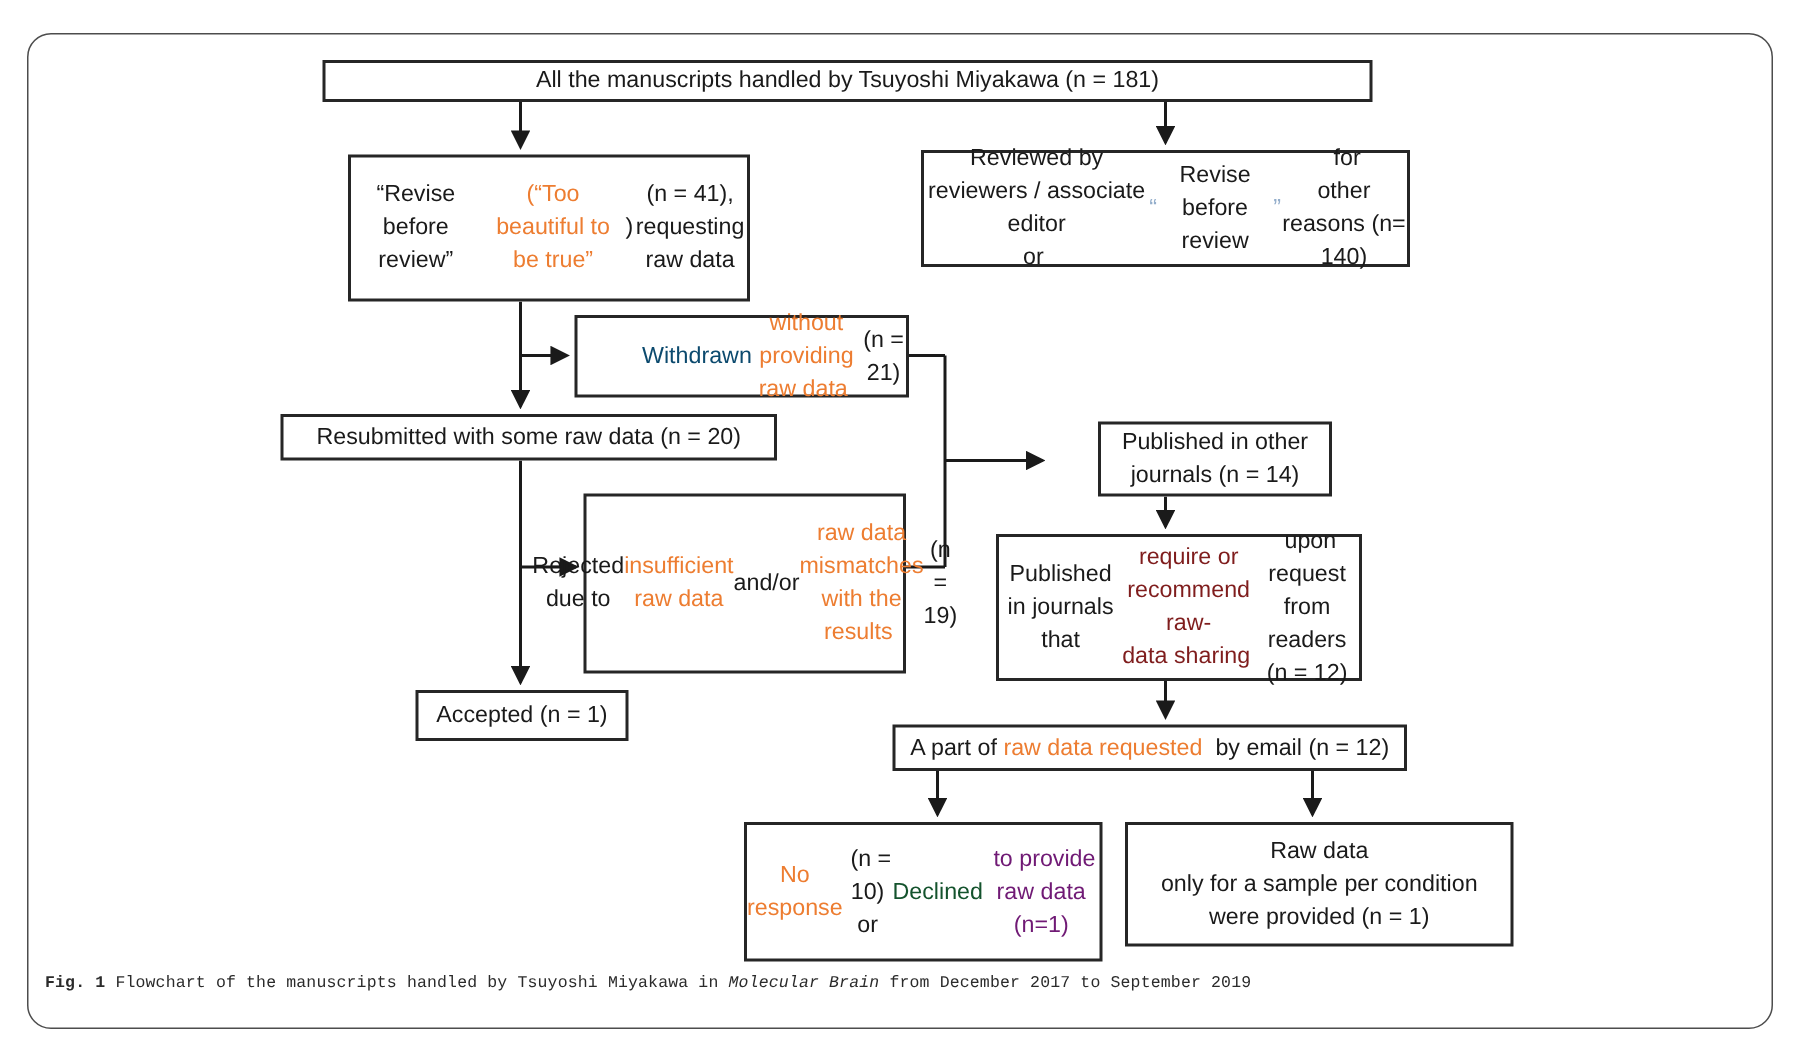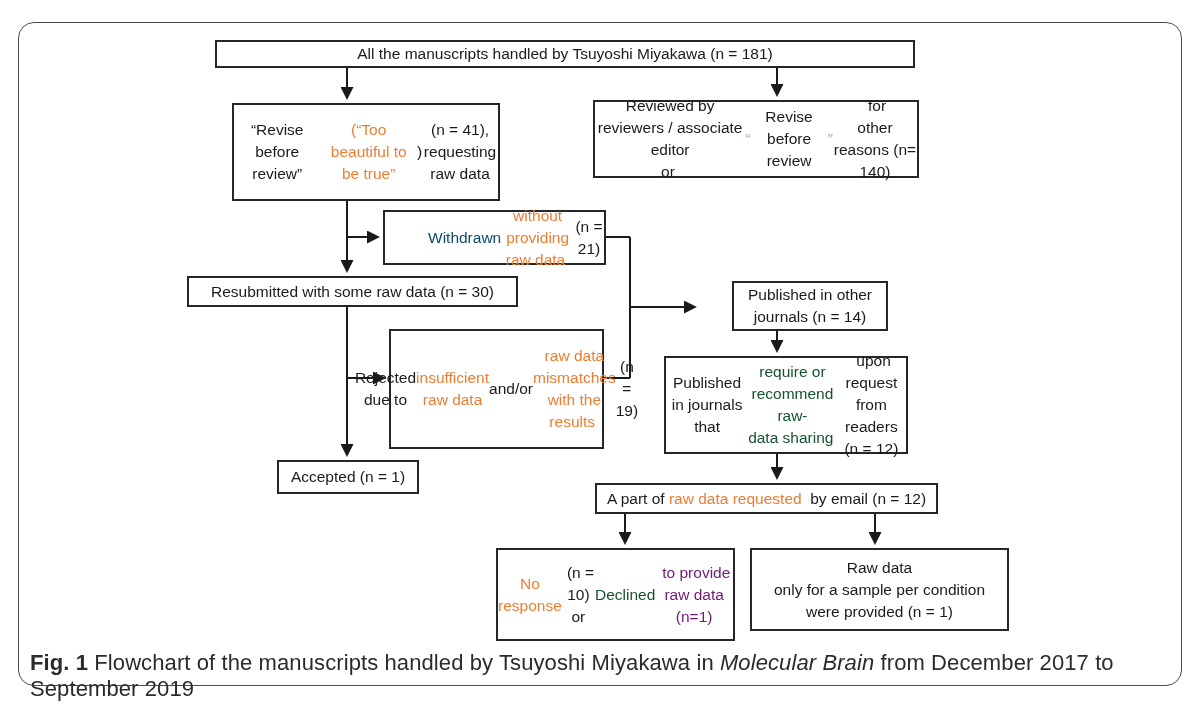--- a/index.html
+++ b/index.html
@@ -6,22 +6,22 @@
   html,body { background:#ffffff; }
   body { font-family:"Liberation Sans", sans-serif; }
   .figure { position:relative; width:1200px; height:706px; background:#ffffff; overflow:hidden; }
   .frame { position:absolute; left:18px; top:22px; width:1164px; height:664px;
            border:1.5px solid #4d4d4d; border-radius:16px; background:transparent; }
   .connectors { position:absolute; left:0; top:0; width:1200px; height:706px; pointer-events:none; }
   .box { position:absolute; border:2px solid #262626; background:#fff;
          display:flex; align-items:center; justify-content:center;
          text-align:center; font-size:15.5px; line-height:22px; color:#1a1a1a;
          white-space:pre-wrap; }
-  .caption { position:absolute; left:30px; top:650px; font-size:22px; color:#2b2b2b;
-             letter-spacing:0.1px; }
+  .caption { position:absolute; left:30px; top:650px; font-size:11px; color:#2b2b2b;
+             letter-spacing:0.1px;font-family:Liberation Mono, monospace; }
   .caption .fig-label { font-weight:bold; }
   .caption .italic { font-style:italic; }
 </style>
 </head>
 <body>
 
 <div class="figure">
   <div class="frame"></div>
 
   <svg class="connectors" viewBox="0 0 1200 706" xmlns="http://www.w3.org/2000/svg">
@@ -48,40 +48,40 @@
     </g>
   </svg>
 
   <div class="box" style="left:215px; top:40px; width:700px; height:28px;"><span style="color: rgb(26, 26, 26);">All the manuscripts handled by Tsuyoshi Miyakawa (n = 181)</span></div>
 
   <div class="box" style="left:232px; top:103px; width:268px; height:98px;"><span style="color: rgb(26, 26, 26);">“Revise before review”
 </span><span style="color: rgb(237, 125, 49);">(“Too beautiful to be true”</span><span style="color: rgb(26, 26, 26);">)
 </span><span style="color: rgb(26, 26, 26);">(n = 41),
 requesting raw data</span></div>
 
-  <div class="box" style="left:593px; top:100px; width:326px; height:78px;"><span style="color: rgb(26, 26, 26);">Reviewed by reviewers / associate editor
+  <div class="box" style="left:614px; top:100px; width:326px; height:78px;"><span style="color: rgb(26, 26, 26);">Reviewed by reviewers / associate editor
 or </span><span style="color: rgb(148, 174, 203);">“</span><span style="color: rgb(26, 26, 26);">Revise before review</span><span style="color: rgb(148, 174, 203);">”</span><span style="color: rgb(26, 26, 26);"> for
 other reasons (n= 140)</span></div>
 
   <div class="box" style="left:383px; top:210px; width:223px; height:55px;"><span style="color: #0c4a6e; margin-left: 43px;">Withdrawn </span><span style="color: rgb(237, 125, 49);">without
 providing raw data </span><span style="color: rgb(26, 26, 26);">(n = 21)</span></div>
 
-  <div class="box" style="left:187px; top:276px; width:331px; height:31px;"><span style="color: rgb(26, 26, 26);">Resubmitted with some raw data (n = 30)</span></div>
+  <div class="box" style="left:187px; top:276px; width:331px; height:31px;"><span style="color: rgb(26, 26, 26);">Resubmitted with some raw data (n = 20)</span></div>
 
   <div class="box" style="left:389px; top:329px; width:215px; height:120px;"><span style="color: rgb(26, 26, 26);">Rejected due to
 </span><span style="color: rgb(237, 125, 49);">insufficient raw data
 </span><span style="color: rgb(26, 26, 26);">and/or </span><span style="color: rgb(237, 125, 49);">raw data
 mismatches with the
 results </span><span style="color: rgb(26, 26, 26);">(n = 19)</span></div>
 
   <div class="box" style="left:700px; top:281px; width:156px; height:50px;margin-left:32px;"><span style="color: rgb(26, 26, 26);">Published in other
 journals (n = 14)</span></div>
 
   <div class="box" style="left:664px; top:356px; width:244px; height:98px;"><span style="color: rgb(26, 26, 26);">Published in journals that
-</span><span style="color: #14532d;">require or recommend raw-
+</span><span style="color: #7f1d1d;">require or recommend raw-
 data sharing </span><span style="color: rgb(26, 26, 26);"> upon request
 from readers (n = 12)</span></div>
 
   <div class="box" style="left:277px; top:460px; width:142px; height:34px;"><span style="color: rgb(26, 26, 26);">Accepted (n = 1)</span></div>
 
   <div class="box" style="left:595px; top:483px; width:343px; height:31px;"><span style="color: rgb(26, 26, 26);">A part of </span><span style="color: rgb(237, 125, 49);">raw data requested </span><span style="color: rgb(26, 26, 26);"> by email (n = 12)</span></div>
 
   <div class="box" style="left:496px; top:548px; width:239px; height:93px;"><span style="color: rgb(237, 125, 49);">No response </span><span style="color: rgb(26, 26, 26);"> (n = 10)
 or
 </span><span style="color: #14532d;">Declined</span><span style="color: #701a75;"> to provide raw data

